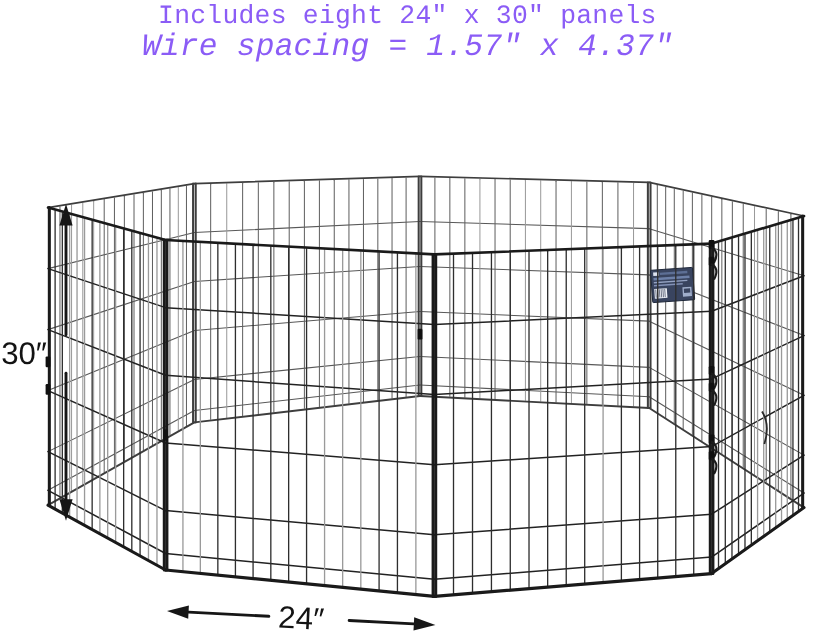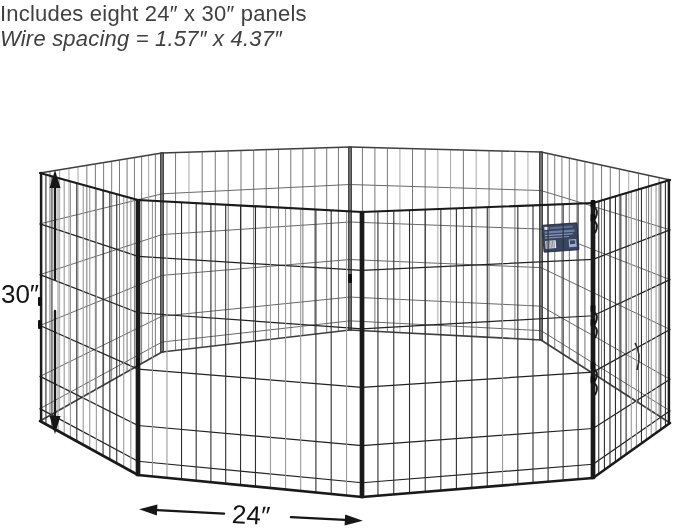--- a/index.html
+++ b/index.html
@@ -1,22 +1,22 @@
 <!DOCTYPE html>
 <html><head>
 <meta charset="utf-8">
 <style>
   html,body{margin:0;padding:0;background:#fff;}
   .stage{
     position:relative;width:679px;height:529px;background:#ffffff;
     font-family:"Liberation Sans",sans-serif;overflow:hidden;
   }
-  .hdr{position:absolute;top:2px;left:0;right:0;color:#404040;}
+  .hdr{position:absolute;top:2px;left:0;right:0;text-align:center;color:#8b5cf6;font-family:Liberation Mono, monospace;}
   .hdr .l1{font-size:22px;font-weight:500;letter-spacing:.2px;line-height:24px;}
-  .hdr .l2{font-size:22px;font-weight:500;font-style:italic;letter-spacing:.2px;line-height:24px;margin-top:1px;}
+  .hdr .l2{font-size:26px;font-weight:500;font-style:italic;letter-spacing:.2px;line-height:24px;margin-top:1px;}
   .dim{position:absolute;color:#131313;font-size:26px;font-weight:500;white-space:nowrap;}
   .dim-h{left:-3px;top:279px;width:46px;text-align:center;}
   .dim-w{left:217px;top:500px;width:68px;text-align:center;transform:rotate(3deg);}
   svg.canvas{position:absolute;left:0;top:0;}
 </style>
 </head>
 <body>
 
 <div class="stage">
 

